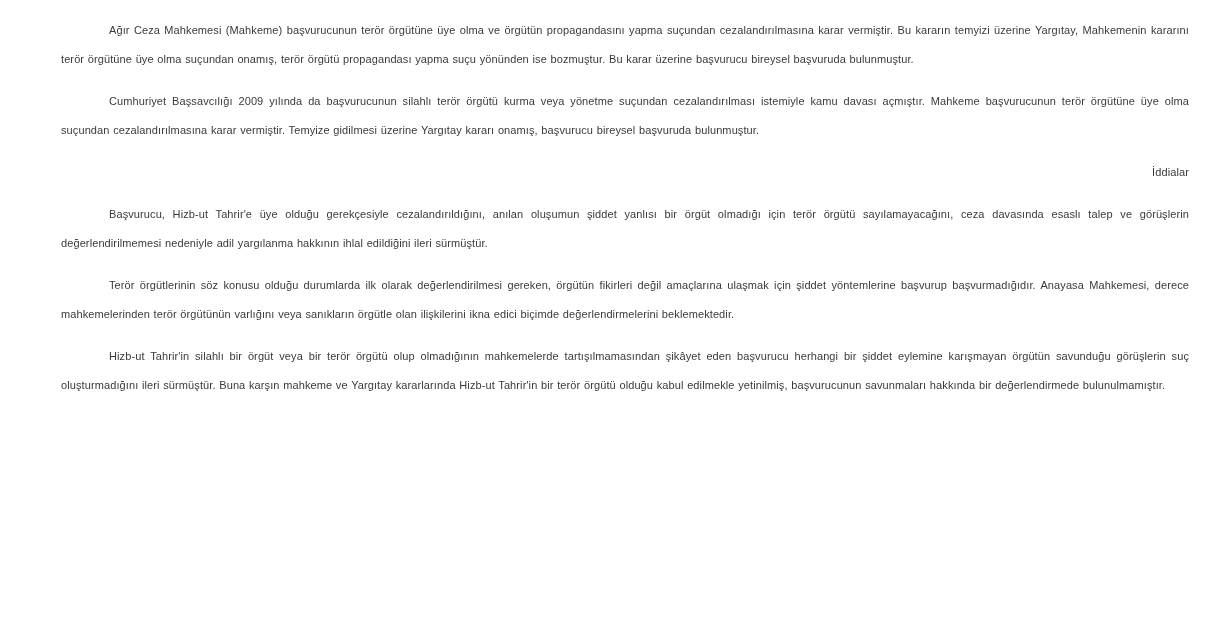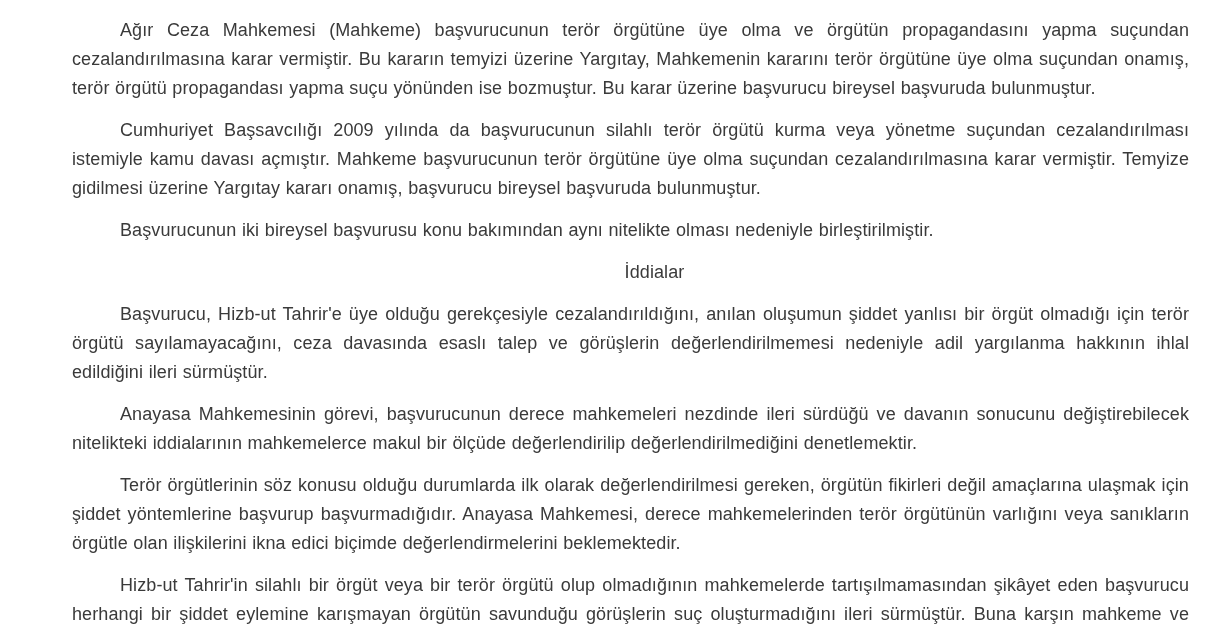--- a/index.html
+++ b/index.html
@@ -12,40 +12,38 @@
     width: 1216px;
     height: 632px;
     box-sizing: border-box;
     background: #ffffff;
     padding: 16px 27px 0 56px;
     overflow: hidden;
     font-family: "Liberation Sans", "DejaVu Sans", sans-serif;
     color: #3a3a3a;
   }
   .doc p {
-    margin: 0 0 13px 16px;
-    font-size: 18px;
+    margin: 0 0 13px 5px;
+    font-size: 11px;
     line-height: 29px;
     text-indent: 48px;
     text-align: justify;
     font-weight: 400;
     letter-spacing: 0.1px;
     word-spacing: 0.5px;
   }
   .doc p.heading {
-    text-align: center;
+    text-align: right;
   }
 </style>
 </head>
 <body>
 
 <div class="page">
   <div class="doc">
       <p class="paragraph">Ağır Ceza Mahkemesi (Mahkeme) başvurucunun terör örgütüne üye olma ve örgütün propagandasını yapma suçundan cezalandırılmasına karar vermiştir. Bu kararın temyizi üzerine Yargıtay, Mahkemenin kararını terör örgütüne üye olma suçundan onamış, terör örgütü propagandası yapma suçu yönünden ise bozmuştur. Bu karar üzerine başvurucu bireysel başvuruda bulunmuştur.</p>
       <p class="paragraph">Cumhuriyet Başsavcılığı 2009 yılında da başvurucunun silahlı terör örgütü kurma veya yönetme suçundan cezalandırılması istemiyle kamu davası açmıştır. Mahkeme başvurucunun terör örgütüne üye olma suçundan cezalandırılmasına karar vermiştir. Temyize gidilmesi üzerine Yargıtay kararı onamış, başvurucu bireysel başvuruda bulunmuştur.</p>
-      <p class="paragraph">Başvurucunun iki bireysel başvurusu konu bakımından aynı nitelikte olması nedeniyle birleştirilmiştir.</p>
       <p class="heading">İddialar</p>
       <p class="paragraph">Başvurucu, Hizb-ut Tahrir'e üye olduğu gerekçesiyle cezalandırıldığını, anılan oluşumun şiddet yanlısı bir örgüt olmadığı için terör örgütü sayılamayacağını, ceza davasında esaslı talep ve görüşlerin değerlendirilmemesi nedeniyle adil yargılanma hakkının ihlal edildiğini ileri sürmüştür.</p>
-      <p class="paragraph">Anayasa Mahkemesinin görevi, başvurucunun derece mahkemeleri nezdinde ileri sürdüğü ve davanın sonucunu değiştirebilecek nitelikteki iddialarının mahkemelerce makul bir ölçüde değerlendirilip değerlendirilmediğini denetlemektir.</p>
       <p class="paragraph">Terör örgütlerinin söz konusu olduğu durumlarda ilk olarak değerlendirilmesi gereken, örgütün fikirleri değil amaçlarına ulaşmak için şiddet yöntemlerine başvurup başvurmadığıdır. Anayasa Mahkemesi, derece mahkemelerinden terör örgütünün varlığını veya sanıkların örgütle olan ilişkilerini ikna edici biçimde değerlendirmelerini beklemektedir.</p>
       <p class="paragraph">Hizb-ut Tahrir'in silahlı bir örgüt veya bir terör örgütü olup olmadığının mahkemelerde tartışılmamasından şikâyet eden başvurucu herhangi bir şiddet eylemine karışmayan örgütün savunduğu görüşlerin suç oluşturmadığını ileri sürmüştür. Buna karşın mahkeme ve Yargıtay kararlarında Hizb-ut Tahrir'in bir terör örgütü olduğu kabul edilmekle yetinilmiş, başvurucunun savunmaları hakkında bir değerlendirmede bulunulmamıştır.</p>
     </div>
 </div>
 
 </body></html>

